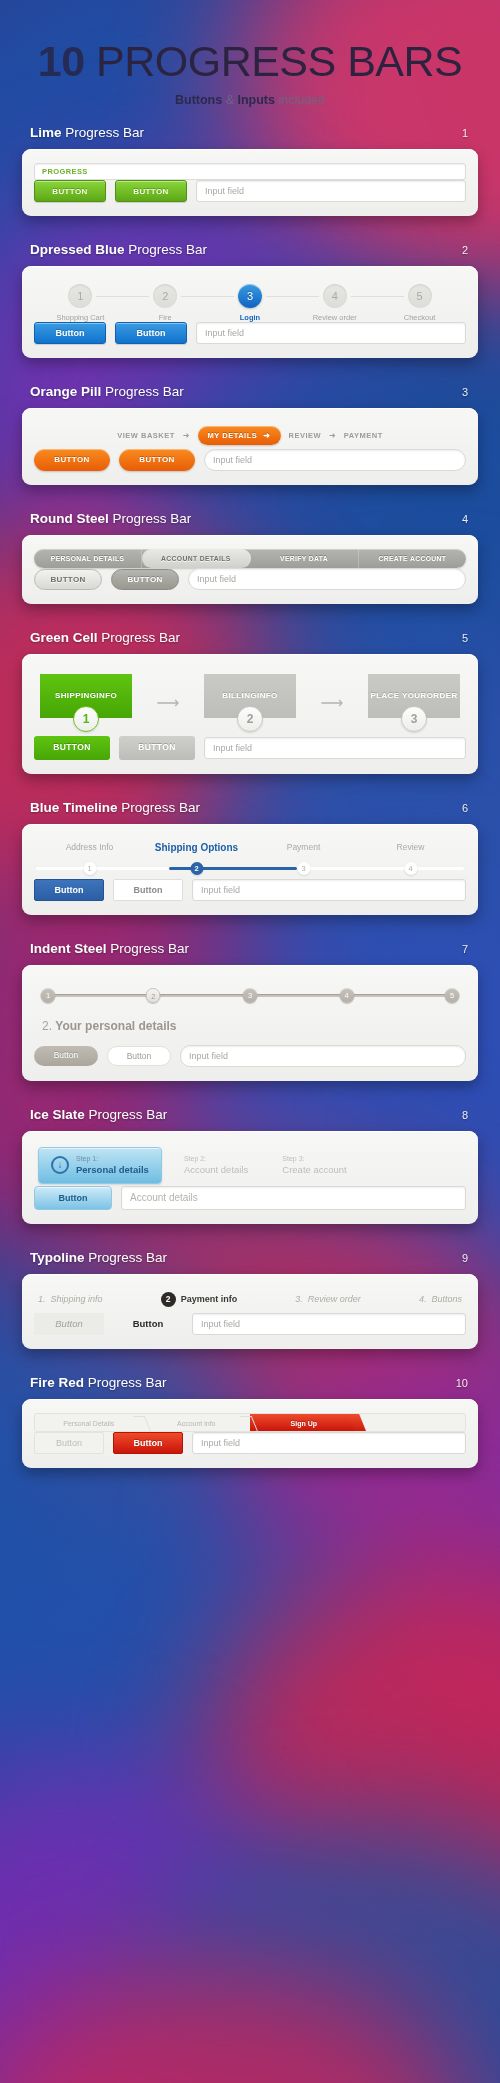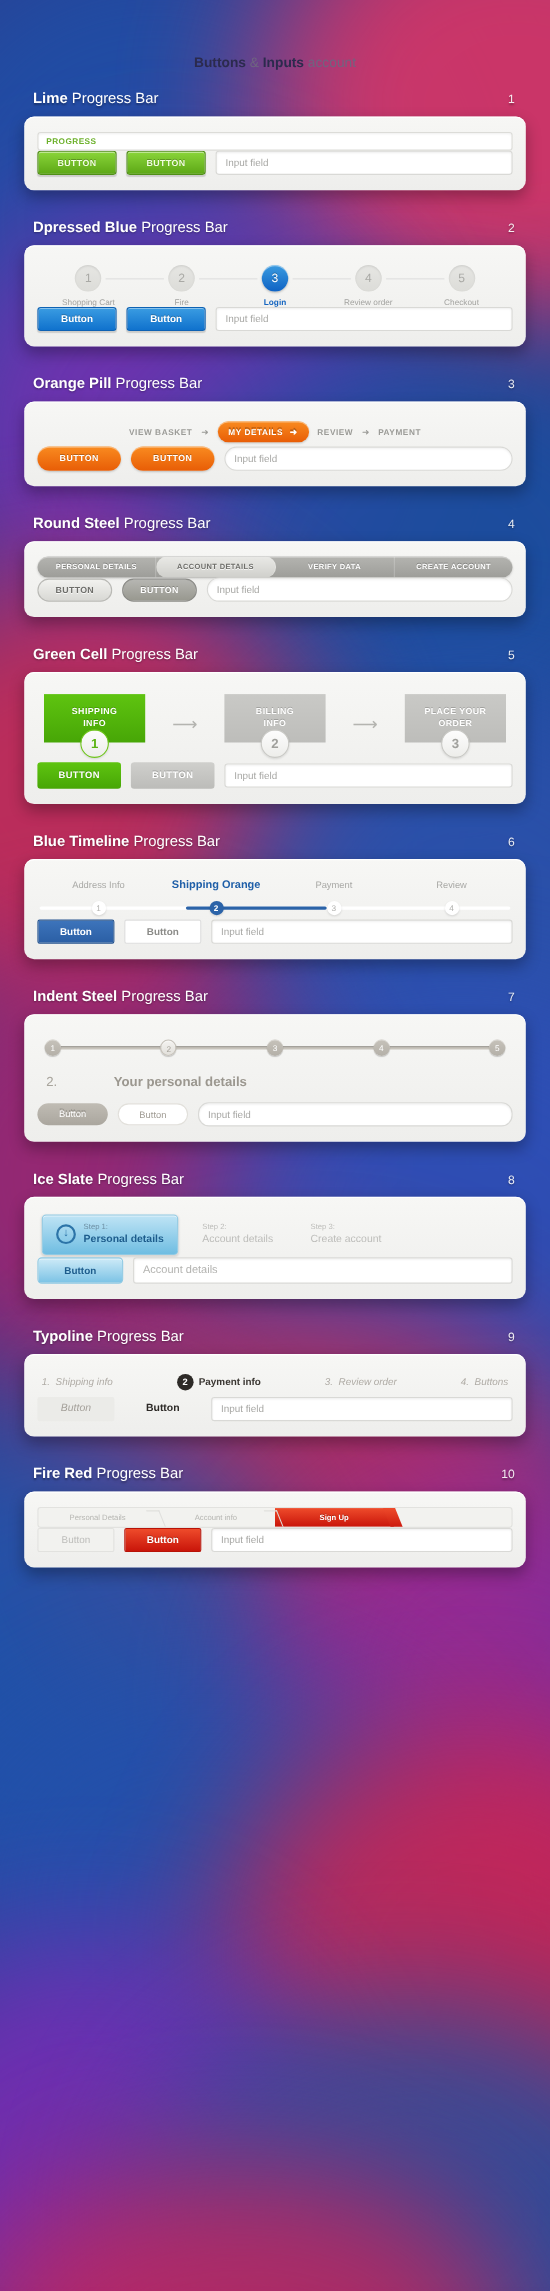--- a/index.html
+++ b/index.html
@@ -163,21 +163,21 @@
   }
   .btn-steel.dark {
     color:#fff; background:linear-gradient(180deg,#b6b6b2 0%,#98988f 100%);
     border-color:#8c8c88; text-shadow:0 -1px 0 rgba(0,0,0,.25);
   }
 
   
   .gc-row { display:flex; align-items:flex-start; justify-content:space-between; padding:6px 6px 18px; }
   .gc-cell { position:relative; width:92px; }
   .gc-box {
-    height:44px; display:flex; flex-direction:column; align-items:center; justify-content:center;
+    height:44px; display:flex; flex-direction:row; align-items:center; justify-content:center;
     background:linear-gradient(180deg,#c9c9c6 0%,#bdbdba 100%);
     color:#fff; font-size:8px; font-weight:700; letter-spacing:.4px; line-height:1.35;
     text-shadow:0 -1px 0 rgba(0,0,0,.18);
   }
   .gc-cell.on .gc-box { background:linear-gradient(180deg,#5fc410 0%,#47a606 100%); }
   .gc-num {
     position:absolute; left:50%; bottom:-14px; transform:translateX(-50%);
     width:26px; height:26px; border-radius:50%; line-height:24px; text-align:center;
     background:linear-gradient(180deg,#fdfdfd 0%,#ededea 100%);
     border:1px solid #c8c8c4; color:#a0a09c; font-size:12px; font-weight:700;
@@ -223,21 +223,21 @@
     transform:translateX(-50%); text-align:center; line-height:15px;
     font-size:7.5px; color:#fff;
     background:linear-gradient(180deg,#c6c2ba 0%,#b4b0a8 100%);
     box-shadow:inset 0 1px 0 rgba(255,255,255,.4),0 1px 1px rgba(0,0,0,.2);
   }
   .is-dot.on {
     background:linear-gradient(180deg,#f4f3f0 0%,#e2e0db 100%); color:#a09c94;
     border:1px solid #c6c2ba;
   }
   .is-head { font-size:12px; color:#a8a49c; padding:14px 8px 12px; }
-  .is-head b { font-weight:700; color:#9b978f;margin-left:48px; }
+  .is-head b { font-weight:700; color:#9b978f; }
   .btn-is {
     min-width:64px; text-align:center; height:20px; line-height:19px;
     font-size:8.5px; font-weight:400; color:#fff; border-radius:10px;
     background:linear-gradient(180deg,#c0bcb4 0%,#aaa69e 100%);
     text-shadow:0 -1px 0 rgba(0,0,0,.2);
   }
   .btn-is.light { background:#fff; color:#a09c94; border:1px solid #e2e0db; text-shadow:none; }
   .inp-is { border-radius:10px; }
 
   
@@ -338,22 +338,25 @@
     <div class="bl" style="background: rgb(36, 80, 171); left: -60px; top: 1520px; width: 500px; height: 420px; opacity: 0.85;"></div>
     <div class="bl" style="background: rgb(208, 36, 79); left: 200px; top: 1560px; width: 460px; height: 440px; opacity: 0.85;"></div>
     <div class="bl" style="background: rgb(122, 43, 180); left: -140px; top: 1760px; width: 440px; height: 420px; opacity: 0.85;"></div>
     <div class="bl" style="background: rgb(35, 80, 159); left: 120px; top: 1820px; width: 500px; height: 400px; opacity: 0.85;"></div>
     <div class="bl" style="background: rgb(196, 38, 92); left: -40px; top: 1960px; width: 520px; height: 360px; opacity: 0.85;"></div>
   </div>
 
 <div id="wrap">
 
   <div class="hero">
+    <h1>
+      <b>10</b><span> PROGRESS BARS</span>
+    </h1>
     <div class="sub">
-      <b>Buttons</b><span class="amp light"> &amp; </span><b>Inputs</b><span class="light"> account</span>
+      <b>Buttons</b><span class="amp light"> &amp; </span><b>Inputs</b><span class="light"> included</span>
     </div>
   </div>
 
   <div class="sec">
     <div class="sec-head">
       <div class="sec-title">
         <b>Lime</b><span> Progress Bar</span>
       </div>
       <div class="sec-num">1</div>
     </div>
@@ -500,21 +503,21 @@
   <div class="sec">
     <div class="sec-head">
       <div class="sec-title">
         <b>Blue Timeline</b><span> Progress Bar</span>
       </div>
       <div class="sec-num">6</div>
     </div>
     <div class="card">
       <div class="bt-labels">
         <div>Address Info</div>
-        <div class="on">Shipping Orange</div>
+        <div class="on">Shipping Options</div>
         <div>Payment</div>
         <div>Review</div>
       </div>
       <div class="bt-line">
         <div class="bt-rail"></div>
         <div class="bt-fill"></div>
         <div class="bt-dot" style="left:12.5%">1</div>
         <div class="bt-dot on" style="left:37.5%">2</div>
         <div class="bt-dot" style="left:62.5%">3</div>
         <div class="bt-dot" style="left:87.5%">4</div>

